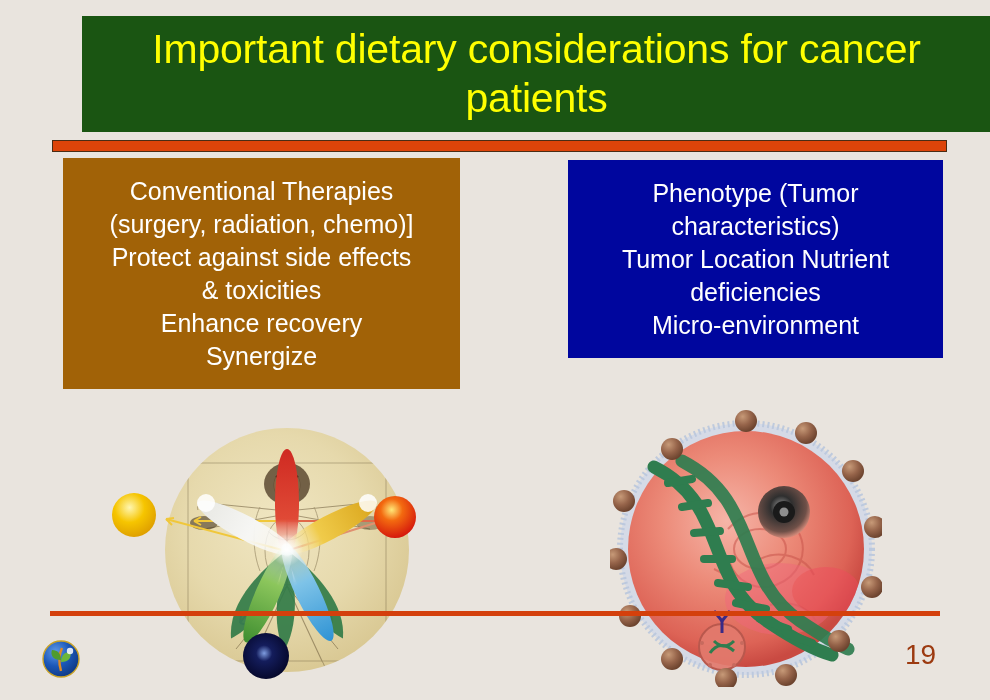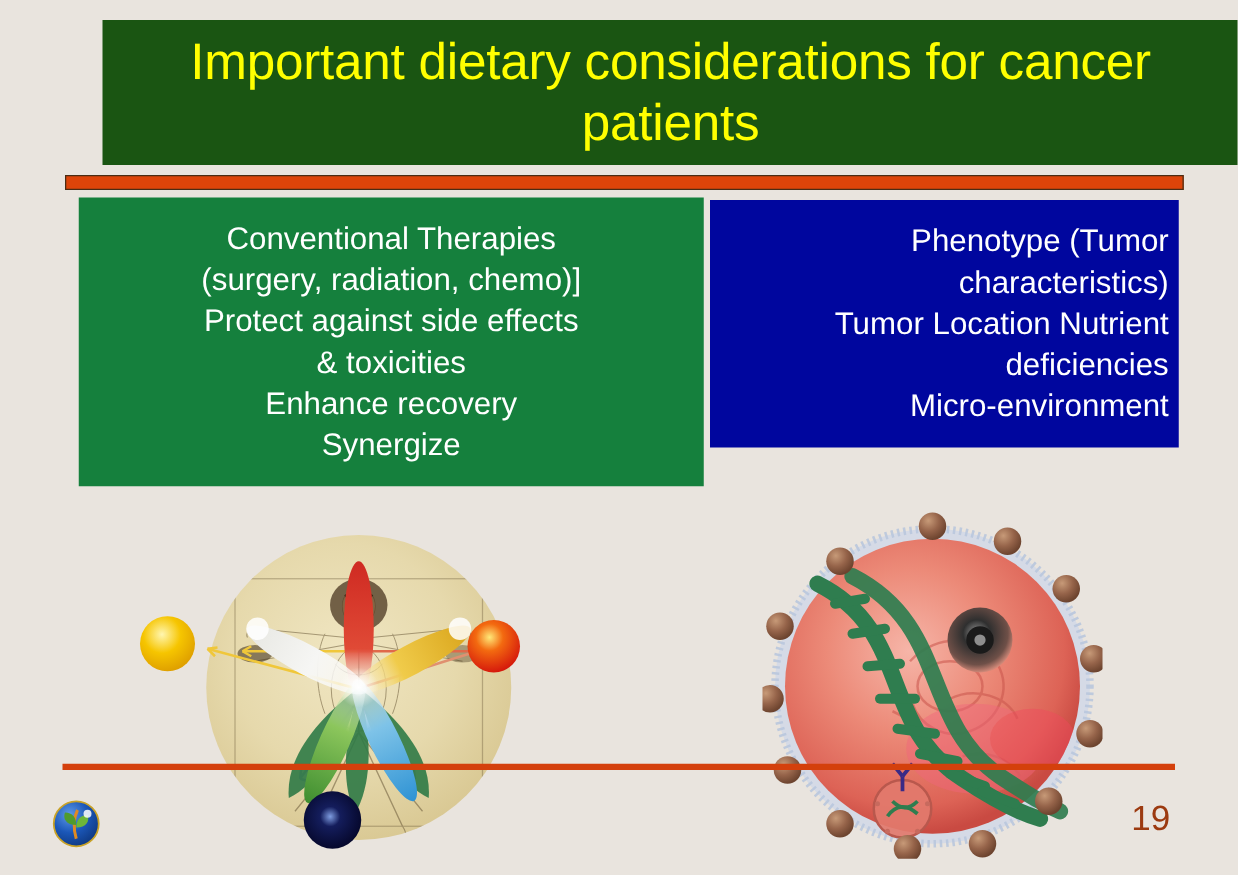--- a/index.html
+++ b/index.html
@@ -33,27 +33,26 @@
     box-sizing:border-box;
   }
 
   
   .infobox{
     position:absolute;box-sizing:border-box;
     display:flex;align-items:center;justify-content:center;
     color:#ffffff;text-align:center;
   }
   #box-conventional{
-    left:63px;top:158px;width:500px;height:231px;
-    background:#15803d;
+    left:63px;top:158px;width:397px;height:231px;
+    background:#a16207;
   }
   #box-phenotype{
     left:568px;top:160px;width:375px;height:198px;
     background:#00069e;
-    text-align:right;
   }
   .boxtext{font-size:25px;line-height:33px;white-space:pre-line;padding:0 8px;}
 
   
   #bottom-rule{
     position:absolute;left:50px;top:611px;width:890px;height:5px;
     background:#d4400c;
   }
 
   

